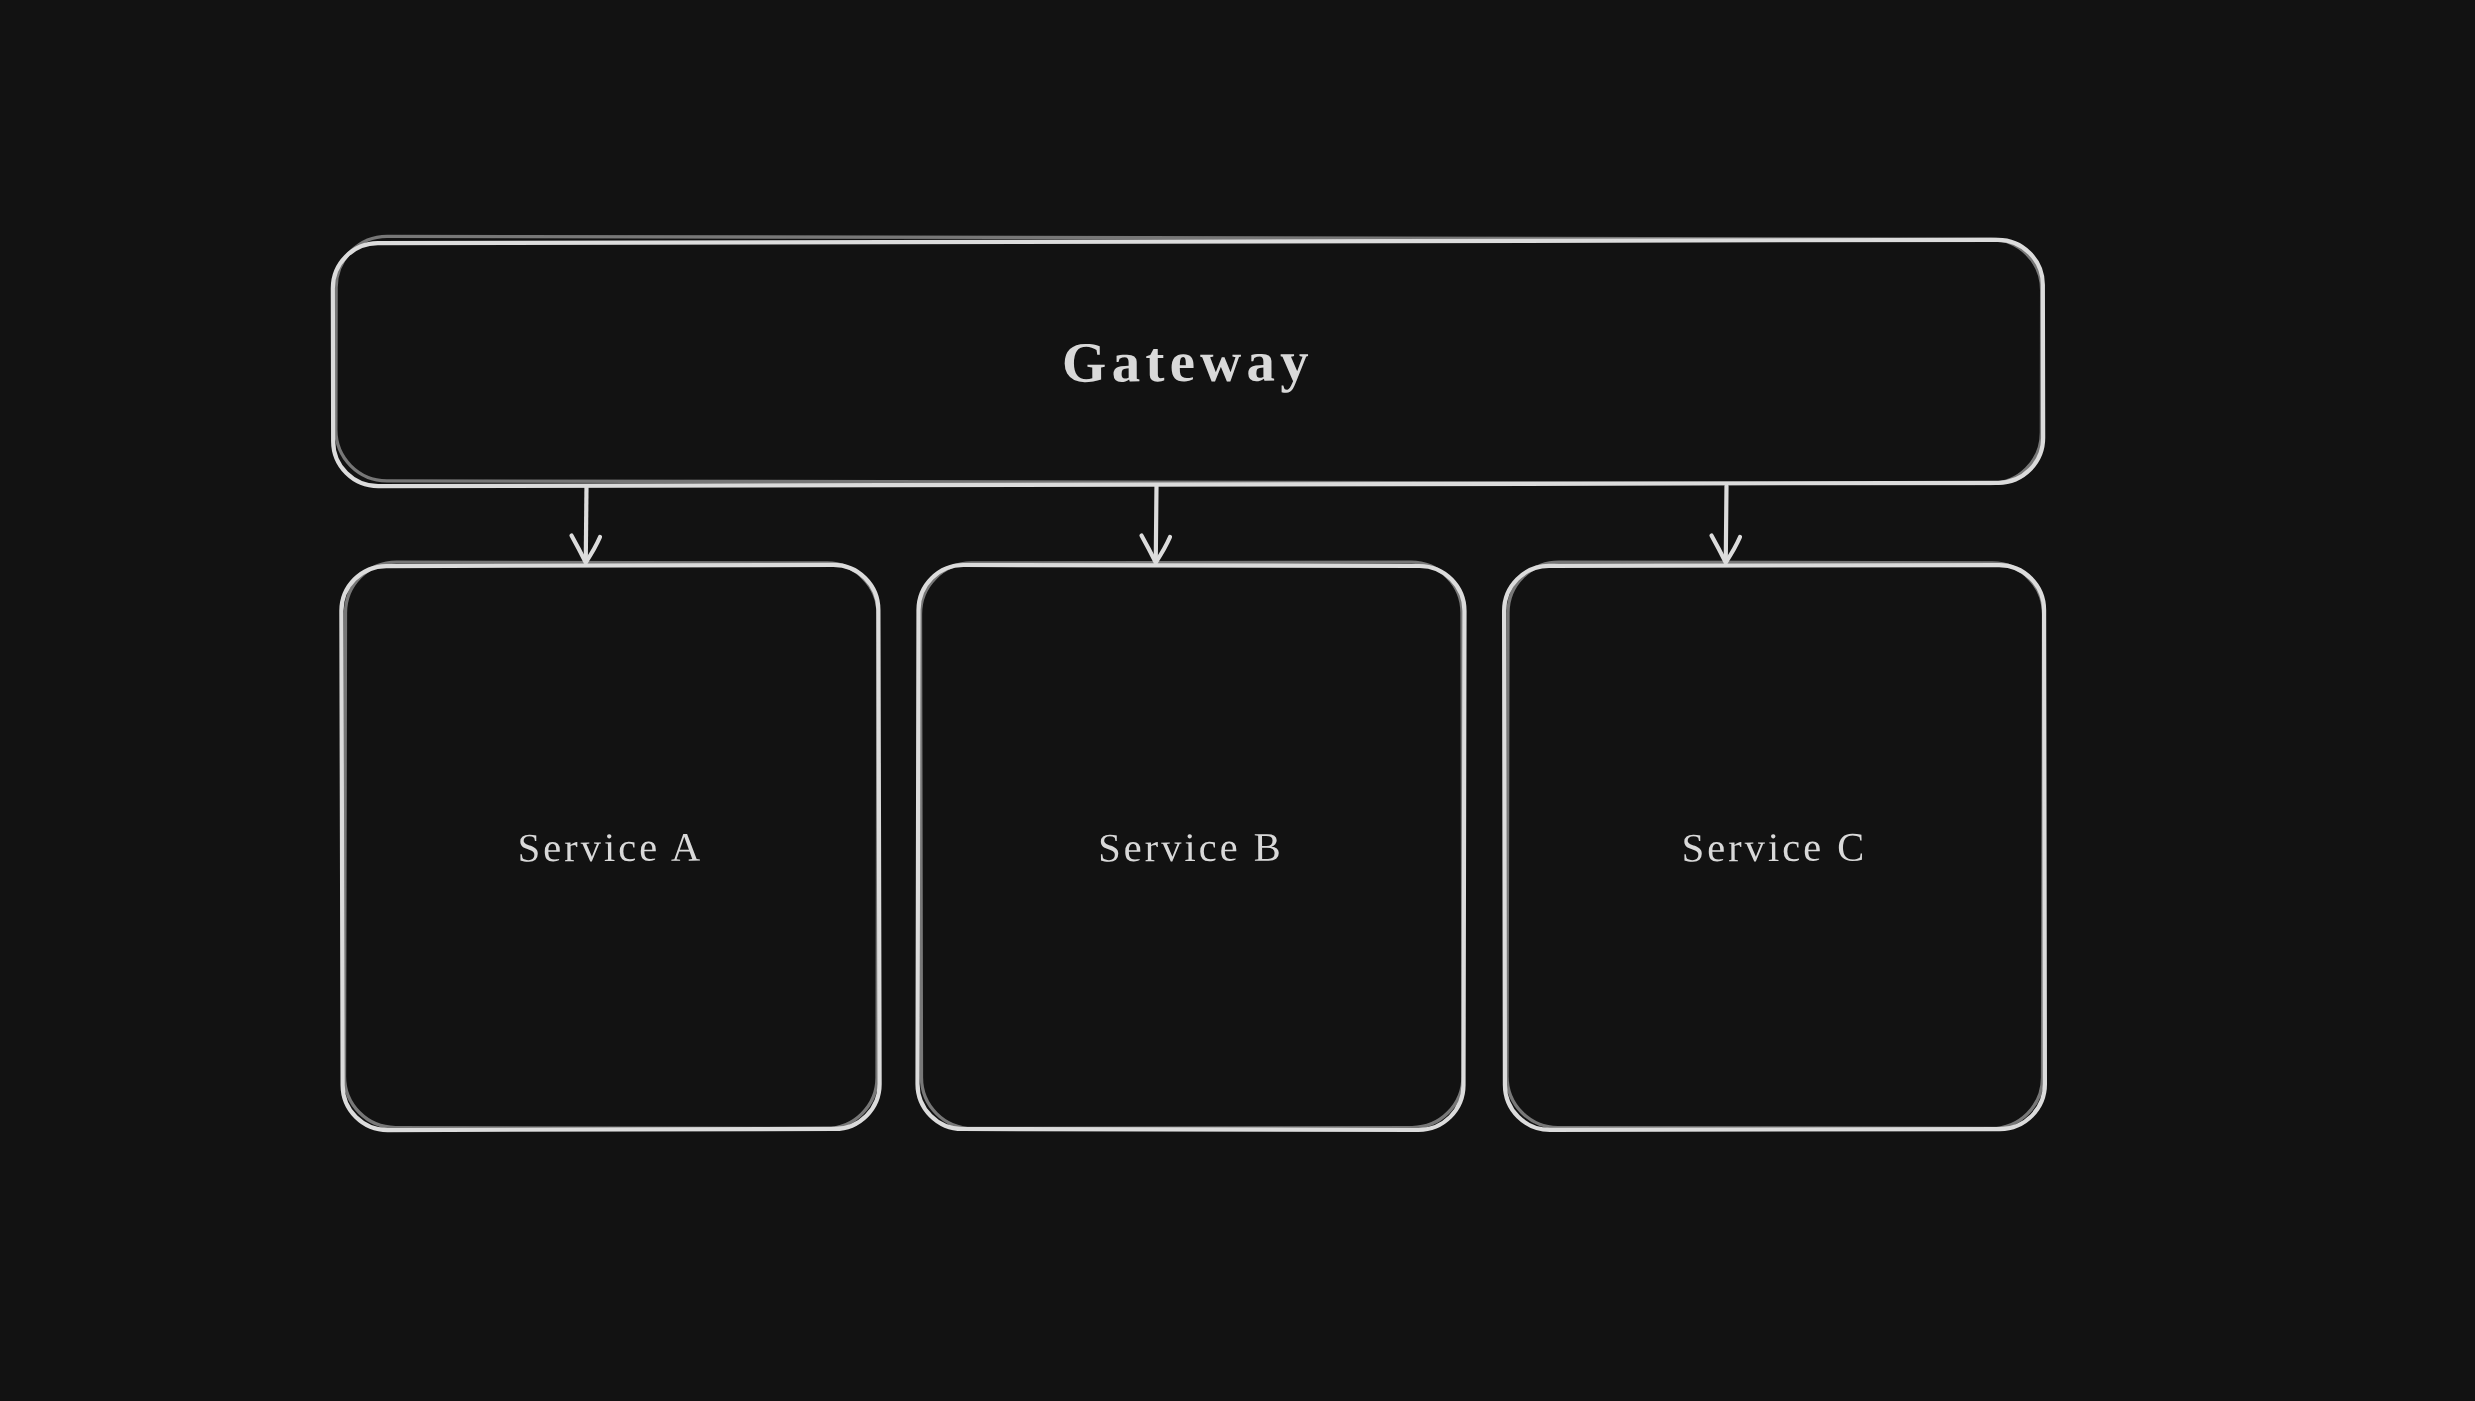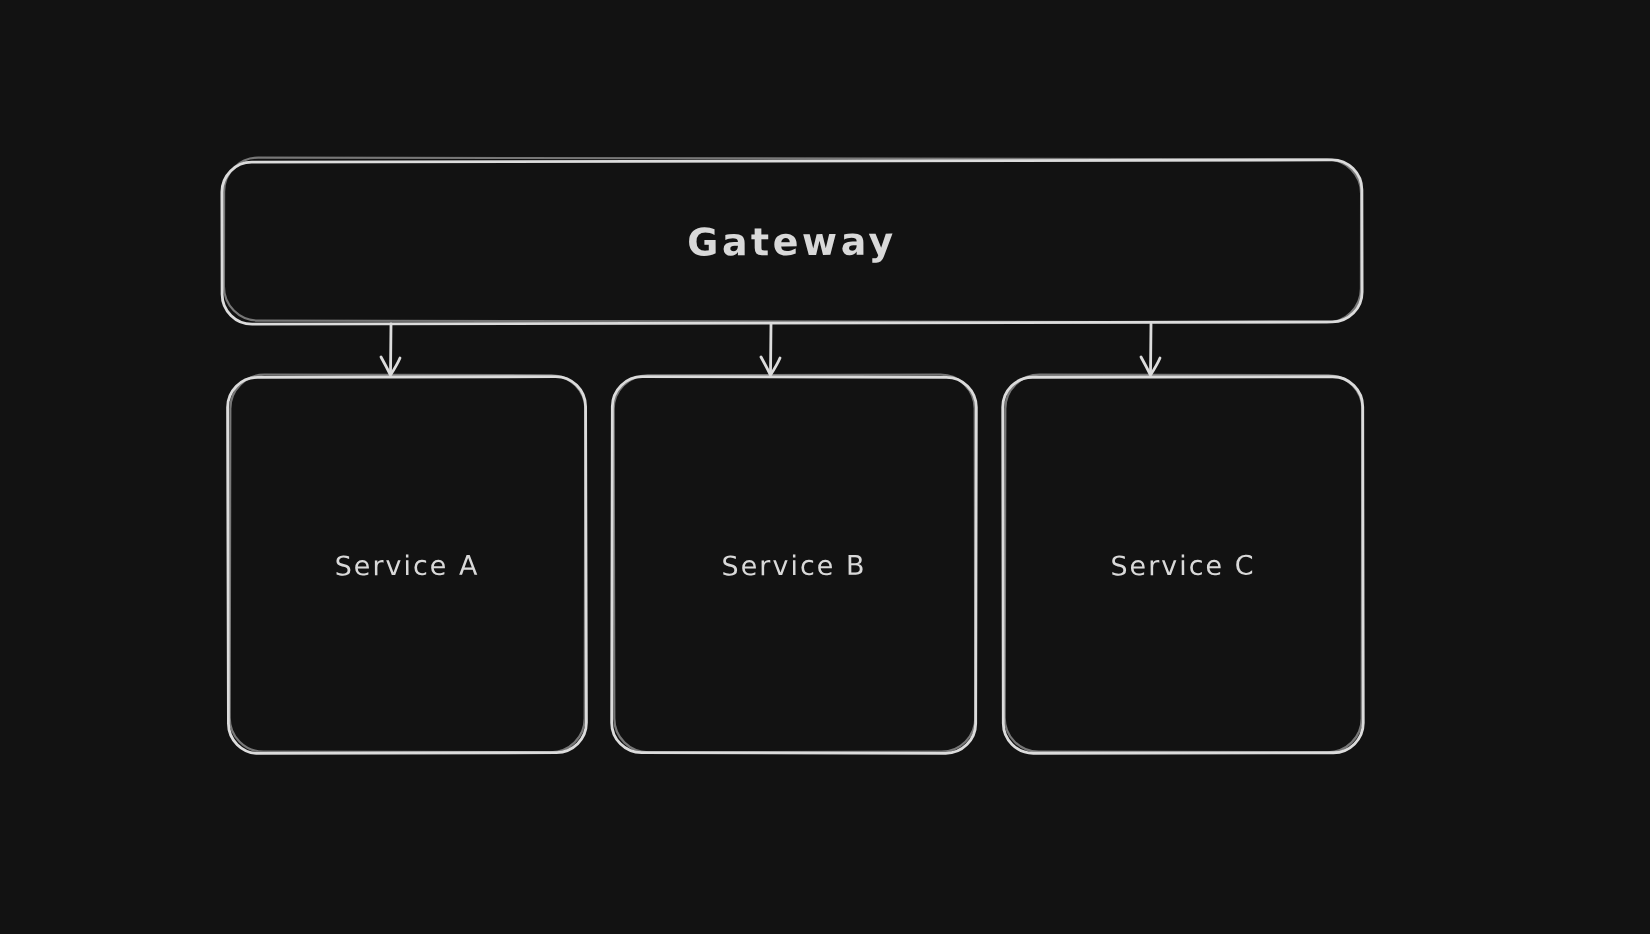--- a/index.html
+++ b/index.html
@@ -17,20 +17,21 @@
   }
   body {
     background: var(--background);
     font-family: "DejaVu Sans", "Liberation Sans", sans-serif;
   }
   .canvas {
     position: relative;
     width: 1498px;
     height: 934px;
     background: var(--background);
+    font-family: Liberation Serif, serif;
   }
   svg.scene {
     position: absolute;
     left: 0; top: 0;
     width: 1650px;
     height: 934px;
     display: block;
   }
   .sketch {
     fill: none;

